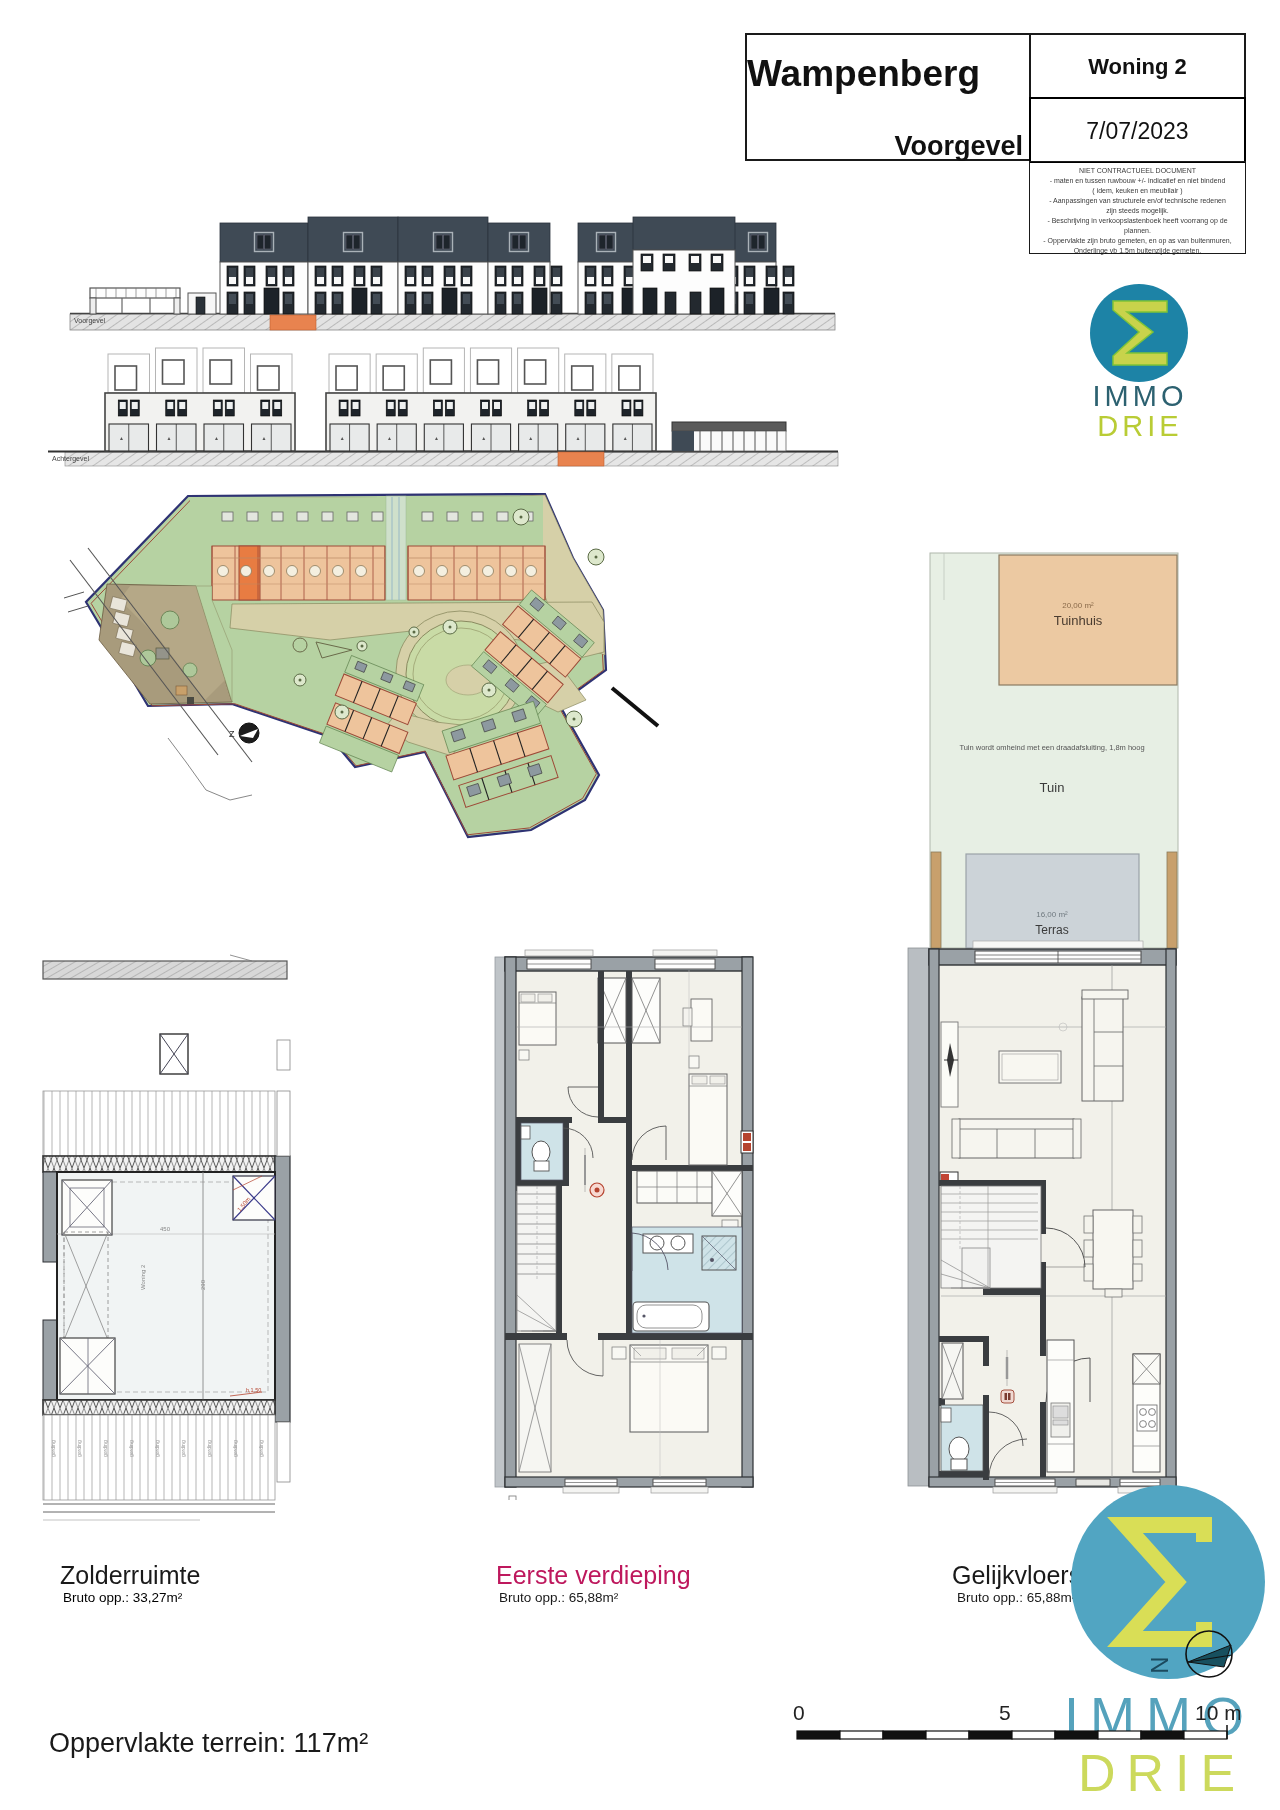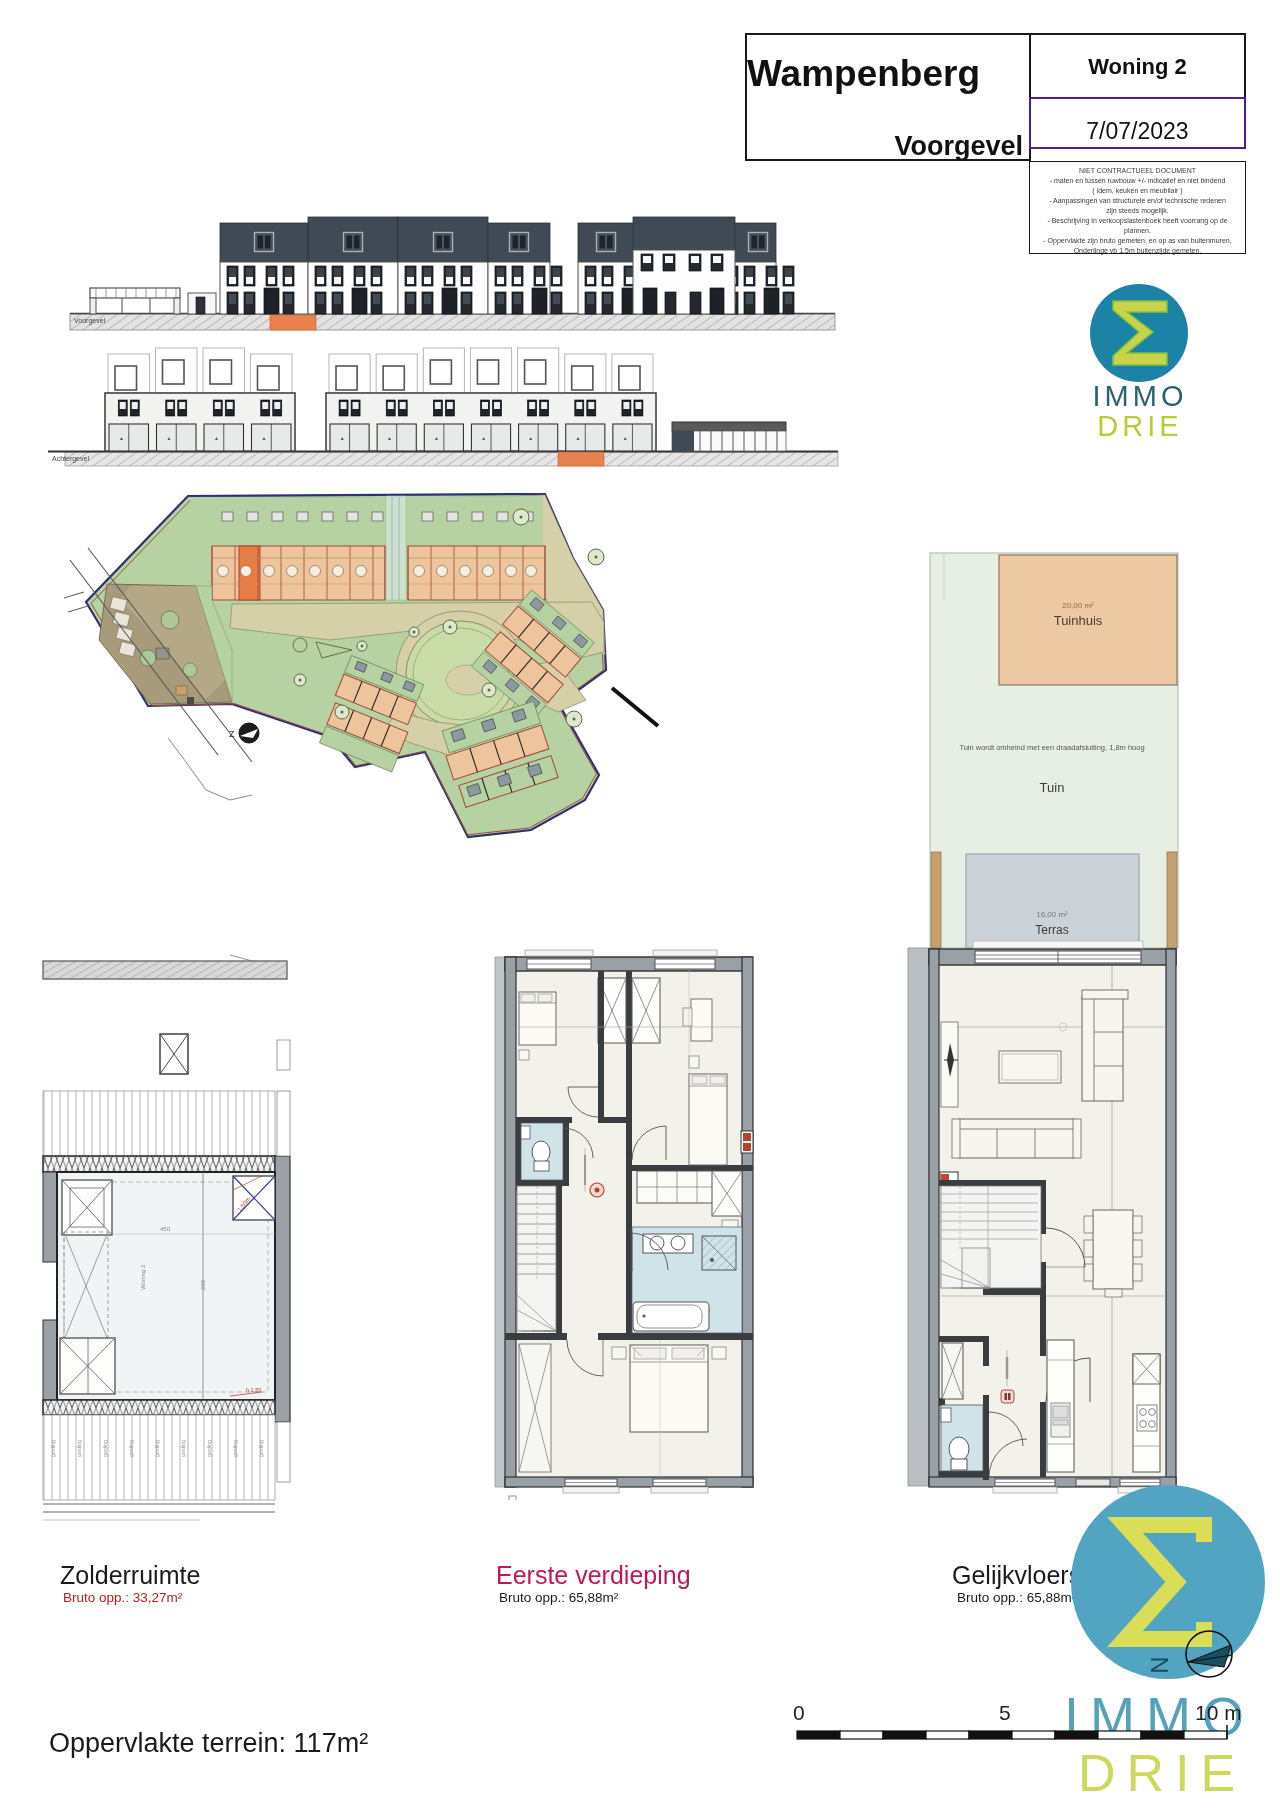--- a/index.html
+++ b/index.html
@@ -15,21 +15,21 @@
 
   <div class="abs" style="left:0;top:0;width:286px;height:128px;border:2px solid #1a1a1a;box-sizing:border-box;">
     <div class="abs" style="left:0;top:18px;width:100%;text-align:left;font-size:37px;font-weight:bold;color:#111;">Wampenberg</div>
     <div class="abs" style="right:6px;top:96px;font-size:27px;font-weight:bold;color:#111;">Voorgevel</div>
   </div>
 
   <div class="abs" style="left:284px;top:0;width:217px;height:66px;border:2px solid #1a1a1a;box-sizing:border-box;">
     <div class="abs" style="left:0;top:19px;width:100%;text-align:center;font-size:22px;font-weight:bold;color:#111;">Woning 2</div>
   </div>
 
-  <div class="abs" style="left:284px;top:64px;width:217px;height:52px;border:2px solid #4c1d95;box-sizing:border-box;">
+  <div class="abs" style="left:284px;top:64px;width:217px;height:66px;border:2px solid #000000;box-sizing:border-box;">
     <div class="abs" style="left:0;top:19px;width:100%;text-align:center;font-size:23px;color:#111;">7/07/2023</div>
   </div>
 
   <div class="abs" style="left:284px;top:128px;width:217px;height:93px;border:1px solid #1a1a1a;box-sizing:border-box;font-size:7px;line-height:10px;text-align:center;color:#3a3a3a;padding-top:4px;">
     NIET CONTRACTUEEL DOCUMENT<br>
     - maten en tussen ruwbouw +/- indicatief en niet bindend<br>
     ( idem, keuken en meubilair )<br>
     - Aanpassingen van structurele en/of technische redenen<br>
     zijn steeds mogelijk.<br>
     - Beschrijving in verkoopslastenboek heeft voorrang op de<br>
@@ -1047,21 +1047,21 @@
 <text x="237" y="1457" font-size="5" fill="#999" transform="rotate(-90 237 1457)">gording</text>
 <text x="263" y="1457" font-size="5" fill="#999" transform="rotate(-90 263 1457)">gording</text>
 
 <line x1="43" y1="1504" x2="275" y2="1504" stroke="#666" stroke-width="1"></line>
 <line x1="43" y1="1512" x2="275" y2="1512" stroke="#666" stroke-width="1"></line>
 <line x1="43" y1="1520" x2="200" y2="1520" stroke="#aaa" stroke-width="0.7"></line>
 </svg>
 </div>
 
 <div class="abs" style="left:60px;top:1561px;font-size:25px;color:#1a1a1a;">Zolderruimte</div>
-<div class="abs" style="left:63px;top:1590px;font-size:13.5px;color:#b91c1c;">Bruto opp.: 33,27m²</div>
+<div class="abs" style="left:63px;top:1590px;font-size:13.5px;color:#000000;">Bruto opp.: 33,27m²</div>
 
 <div class="abs" style="left:496px;top:1561px;font-size:25px;color:#be185d;">Eerste verdieping</div>
 <div class="abs" style="left:499px;top:1590px;font-size:13.5px;color:#1a1a1a;">Bruto opp.: 65,88m²</div>
 
 <div class="abs" style="left:952px;top:1561px;font-size:25px;color:#1a1a1a;">Gelijkvloers</div>
 <div class="abs" style="left:957px;top:1590px;font-size:13.5px;color:#1a1a1a;">Bruto opp.: 65,88m²</div>
 
 <div class="abs" style="left:49px;top:1728px;font-size:27px;color:#1a1a1a;">Oppervlakte terrein: 117m²</div>
 
 <div class="abs" id="logobottom" style="left:1040px;top:1455px;width:240px;height:355px;">

